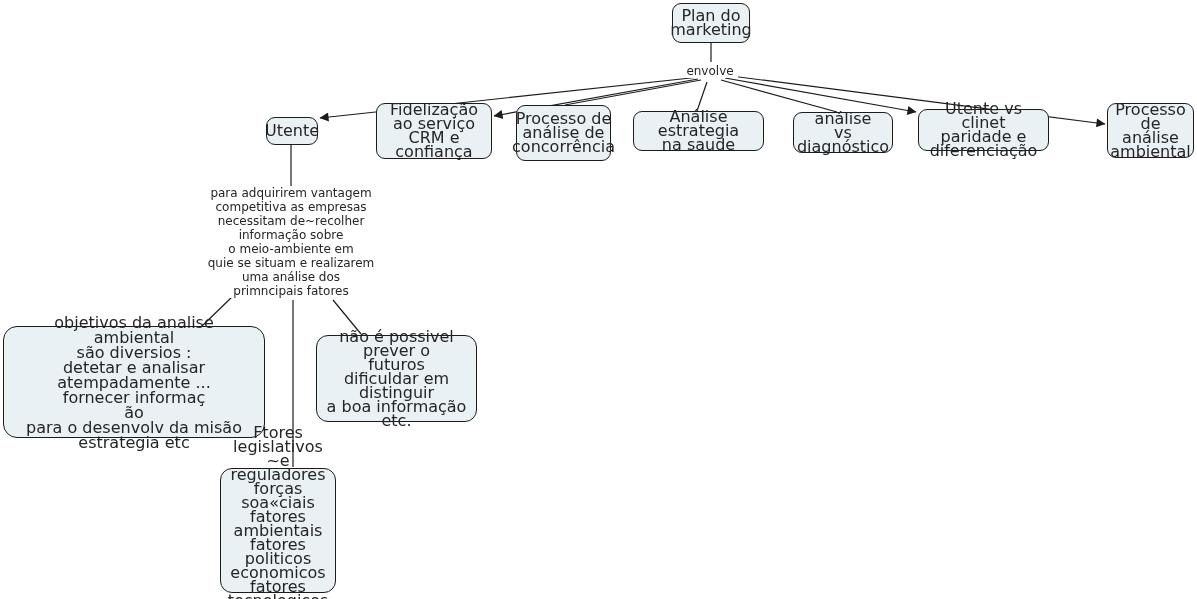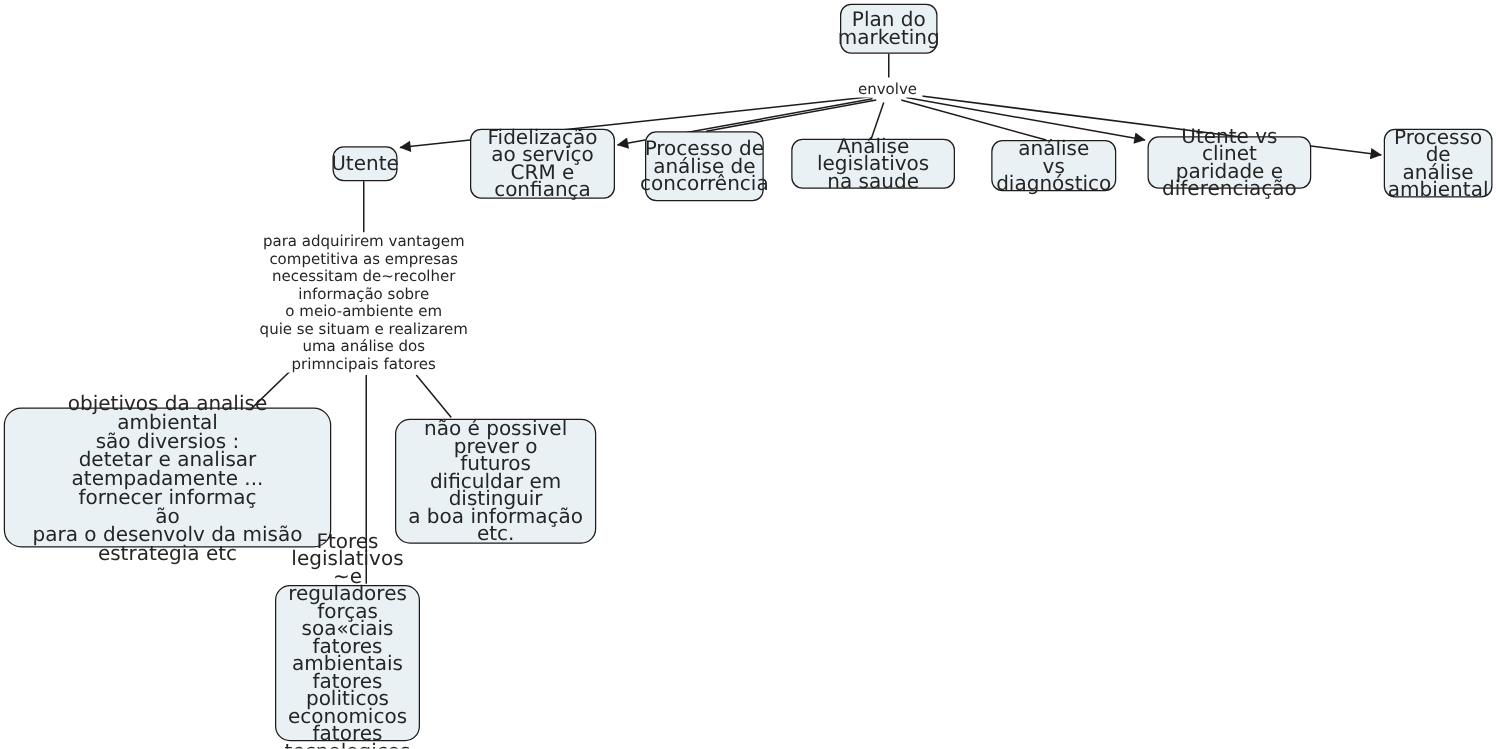--- a/index.html
+++ b/index.html
@@ -68,21 +68,21 @@
   <div class="node" style="left:266px;top:117px;width:52px;height:28px">Utente</div>
 
   <div class="node" style="left:376px;top:103px;width:116px;height:56px">Fidelização
 ao serviço
 CRM e confiança</div>
 
   <div class="node" style="left:516px;top:105px;width:95px;height:56px">Processo de
 análise de
 concorrência</div>
 
-  <div class="node" style="left:633px;top:111px;width:131px;height:40px">Análise legislativos
+  <div class="node" style="left:633px;top:111px;width:131px;height:40px">Análise estrategia
 na saude</div>
 
   <div class="node" style="left:793px;top:112px;width:100px;height:41px">análise
 vs diagnóstico</div>
 
   <div class="node" style="left:918px;top:109px;width:131px;height:42px">Utente vs clinet
 paridade e diferenciação</div>
 
   <div class="node" style="left:1107px;top:103px;width:87px;height:55px">Processo de
 análise
@@ -98,21 +98,21 @@
 primncipais fatores</div>
 
   <div class="node big lh15" style="left:3px;top:326px;width:262px;height:112px">objetivos da analise
 ambiental
 são diversios :
 detetar e analisar atempadamente ...
 fornecer informaç
 ão
 para o desenvolv da misão estrategia etc</div>
 
-  <div class="node big" style="left:316px;top:335px;width:161px;height:100px">não é possivel
+  <div class="node big" style="left:316px;top:335px;width:161px;height:87px">não é possivel
 prever o
 futuros
 dificuldar em distinguir
 a boa informação
 etc.</div>
 
   <div class="node big" style="left:220px;top:468px;width:116px;height:125px">Ftores legislativos
 ~e reguladores
 forças soa«ciais
 fatores ambientais

